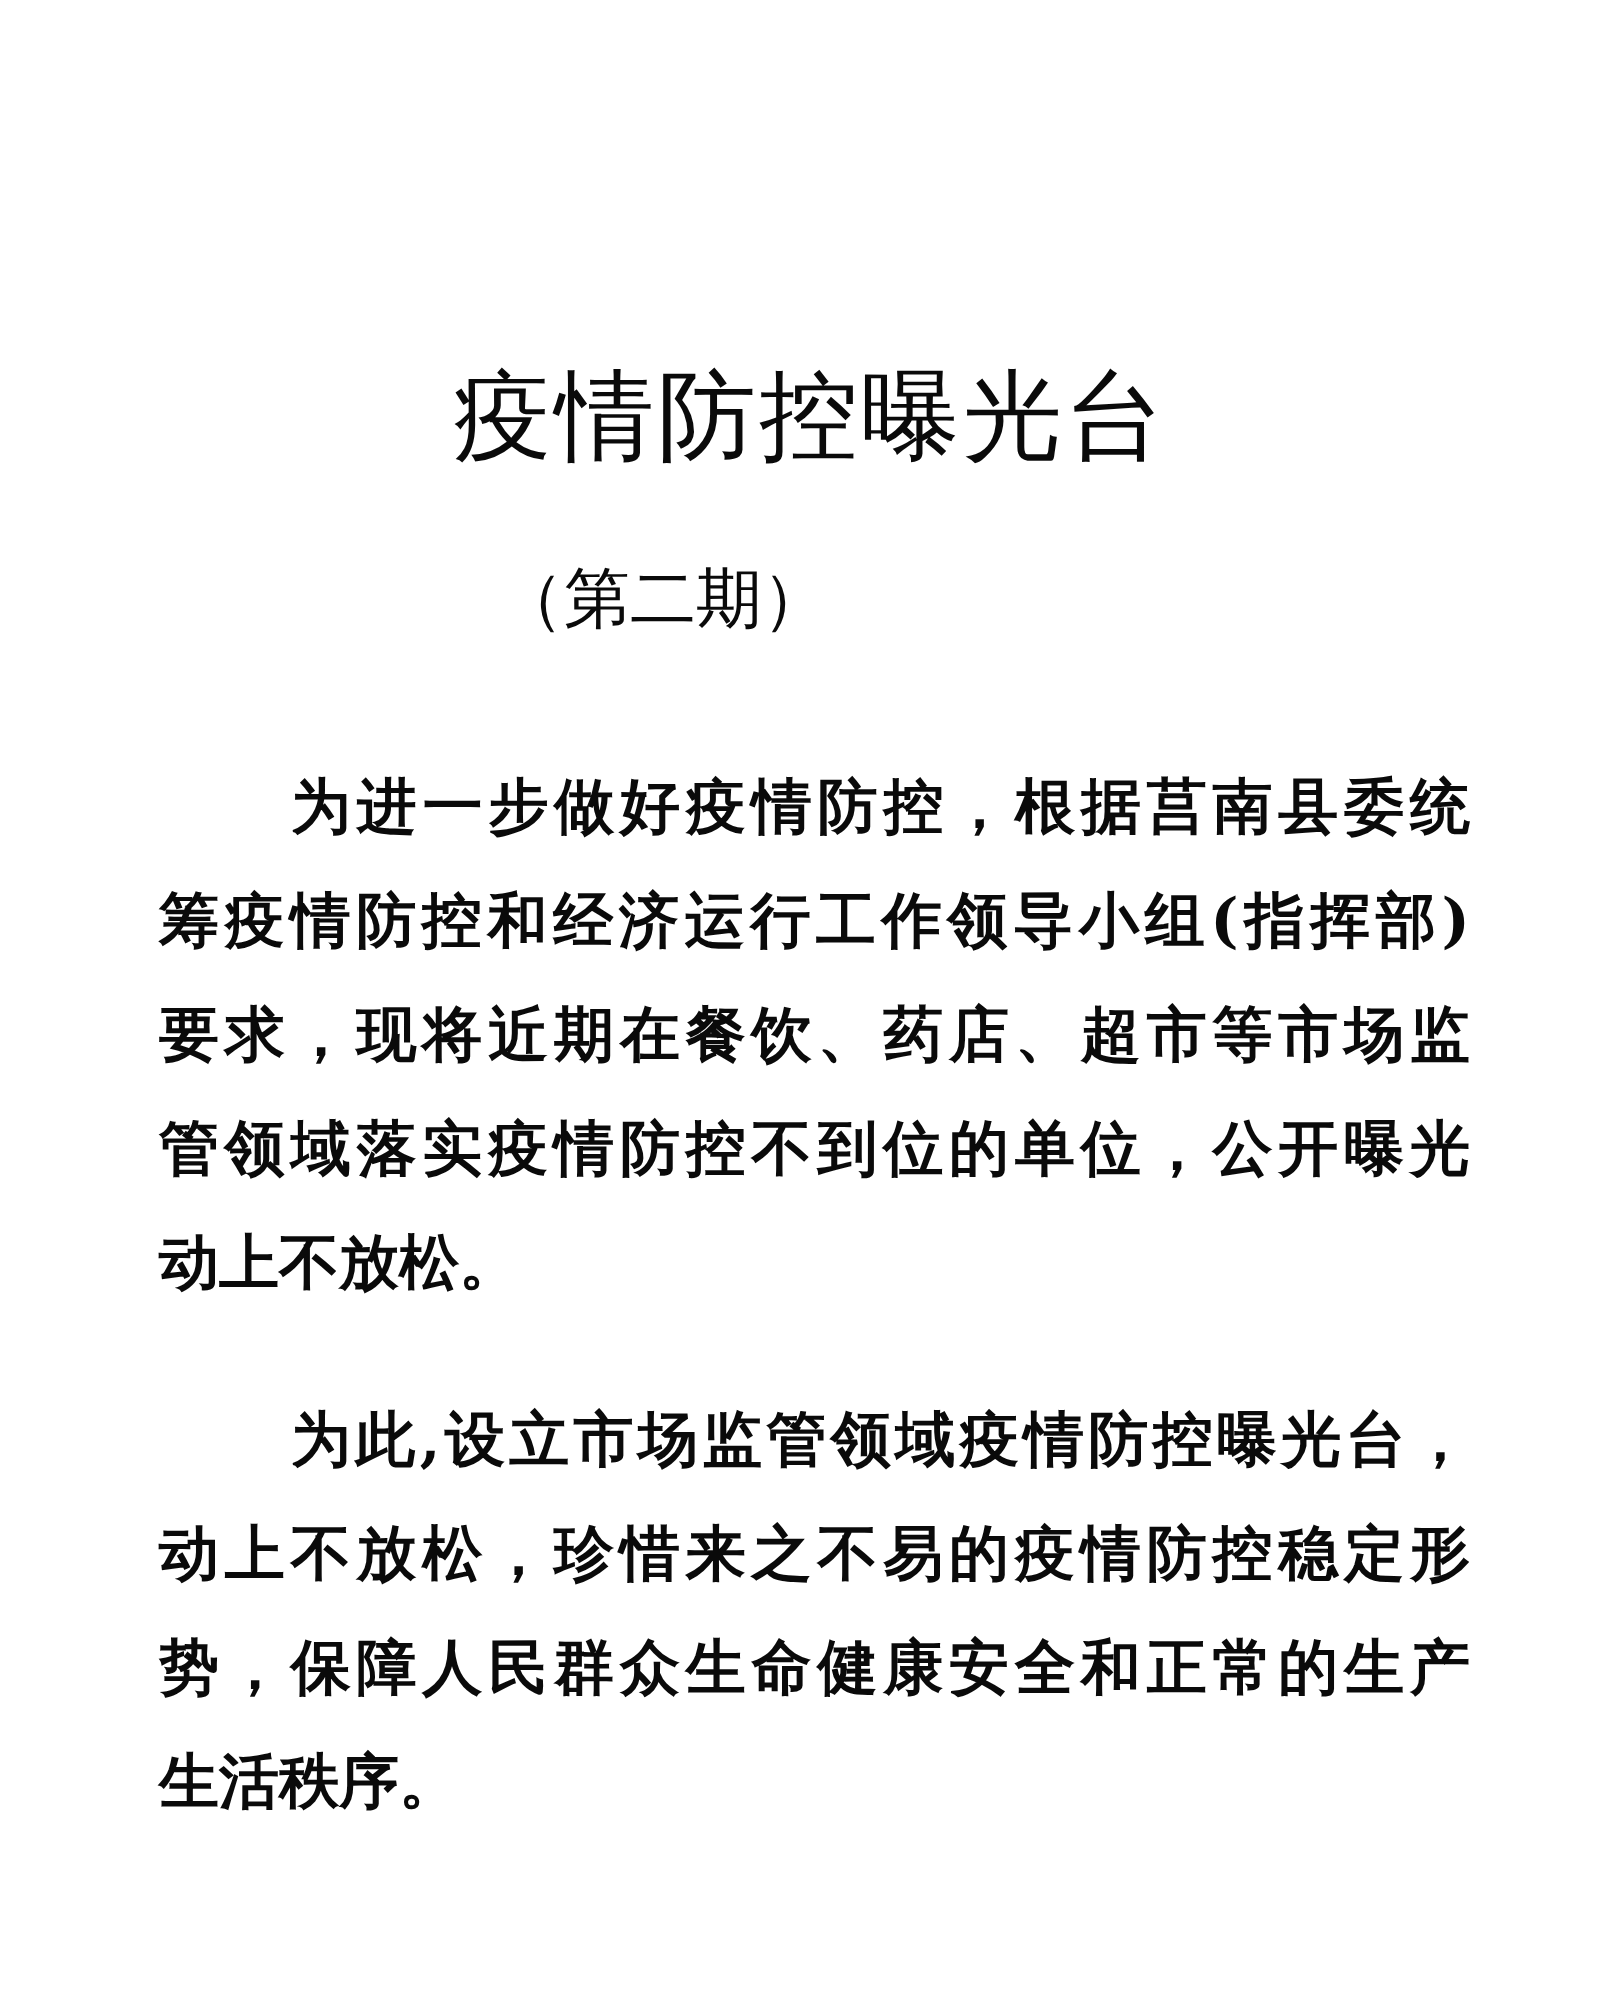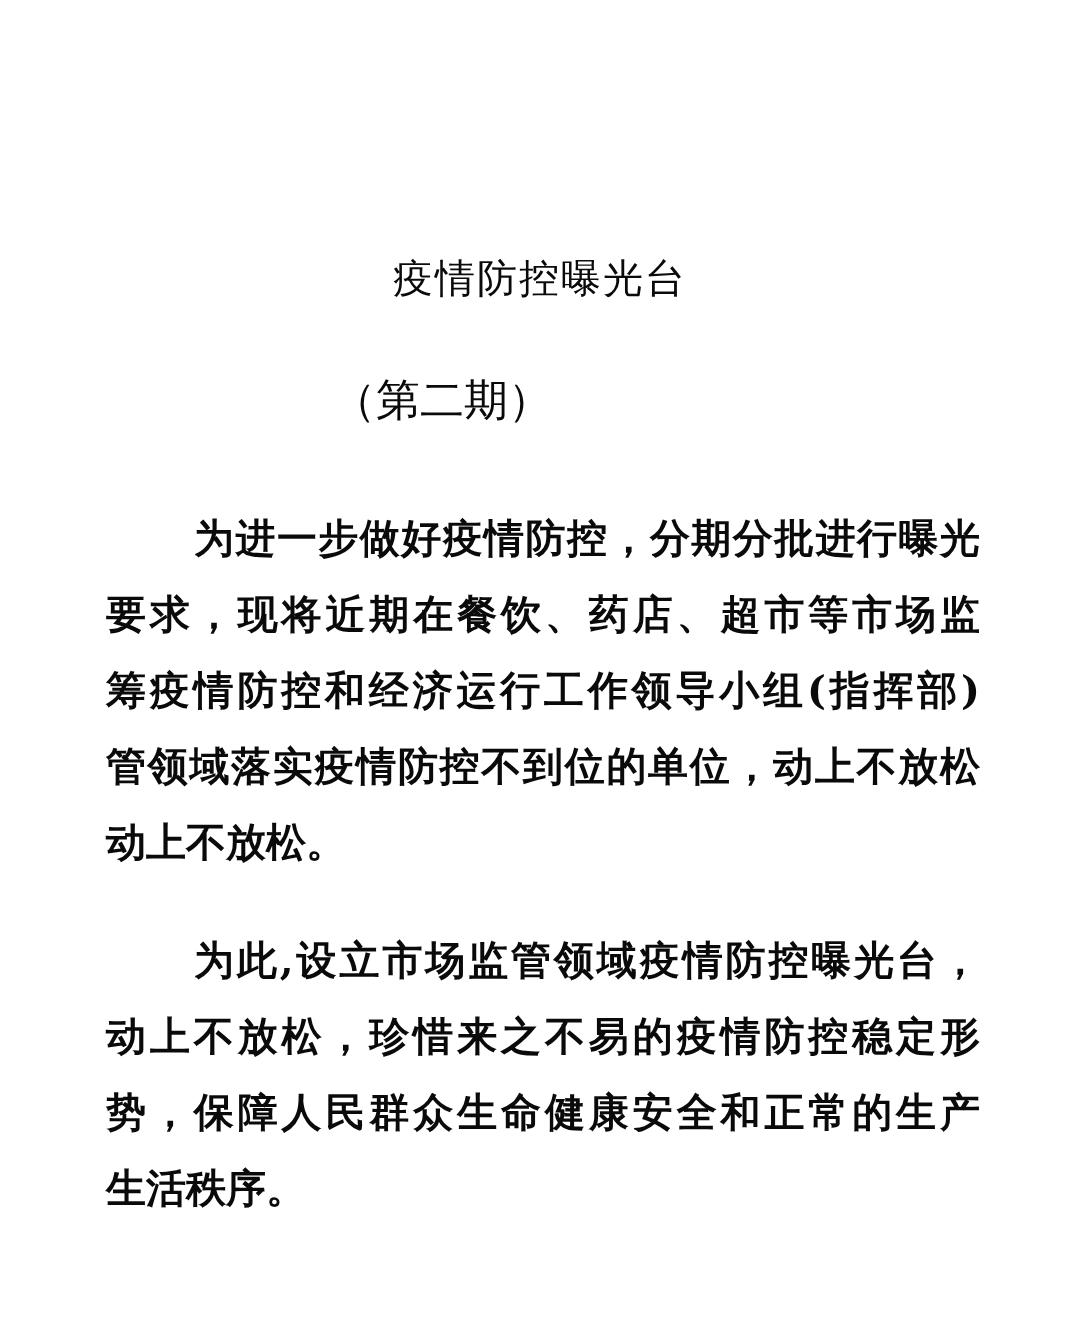--- a/index.html
+++ b/index.html
@@ -14,21 +14,21 @@
       overflow: hidden;
       color: #0a0a0a;
       font-family: "DejaVu Serif", "Liberation Serif", serif;
     }
     .title {
       position: absolute;
       left: 0;
       width: 1080px;
       top: 238px;
       text-align: center;
-      font-size: 40px;
+      font-size: 66px;
       line-height: 80px;
       letter-spacing: 2px;
       font-weight: normal;
       margin: 0;
     }
     .subtitle {
       position: absolute;
       left: 0;
       width: 884px;
       top: 368px;
@@ -62,24 +62,24 @@
     .para1 { top: 500px; }
     .para2 { top: 922px; }
   </style>
 </head>
 <body>
 
 <h1 class="title">疫情防控曝光台</h1>
 <div class="subtitle">（第二期）</div>
 
 <div class="para para1">
-  <span class="line indent">为进一步做好疫情防控，分期分批进行曝光</span>
+  <span class="line indent">为进一步做好疫情防控，根据莒南县委统</span>
+  <span class="line">筹疫情防控和经济运行工作领导小组(指挥部)</span>
   <span class="line">要求，现将近期在餐饮、药店、超市等市场监</span>
-  <span class="line">筹疫情防控和经济运行工作领导小组(指挥部)</span>
-  <span class="line">管领域落实疫情防控不到位的单位，动上不放松</span>
+  <span class="line">管领域落实疫情防控不到位的单位，公开曝光</span>
   <span class="line last">动上不放松。</span>
 </div>
 
 <div class="para para2">
   <span class="line indent">为此,设立市场监管领域疫情防控曝光台，</span>
   <span class="line">动上不放松，珍惜来之不易的疫情防控稳定形</span>
   <span class="line">势，保障人民群众生命健康安全和正常的生产</span>
   <span class="line last">生活秩序。</span>
 </div>
 

